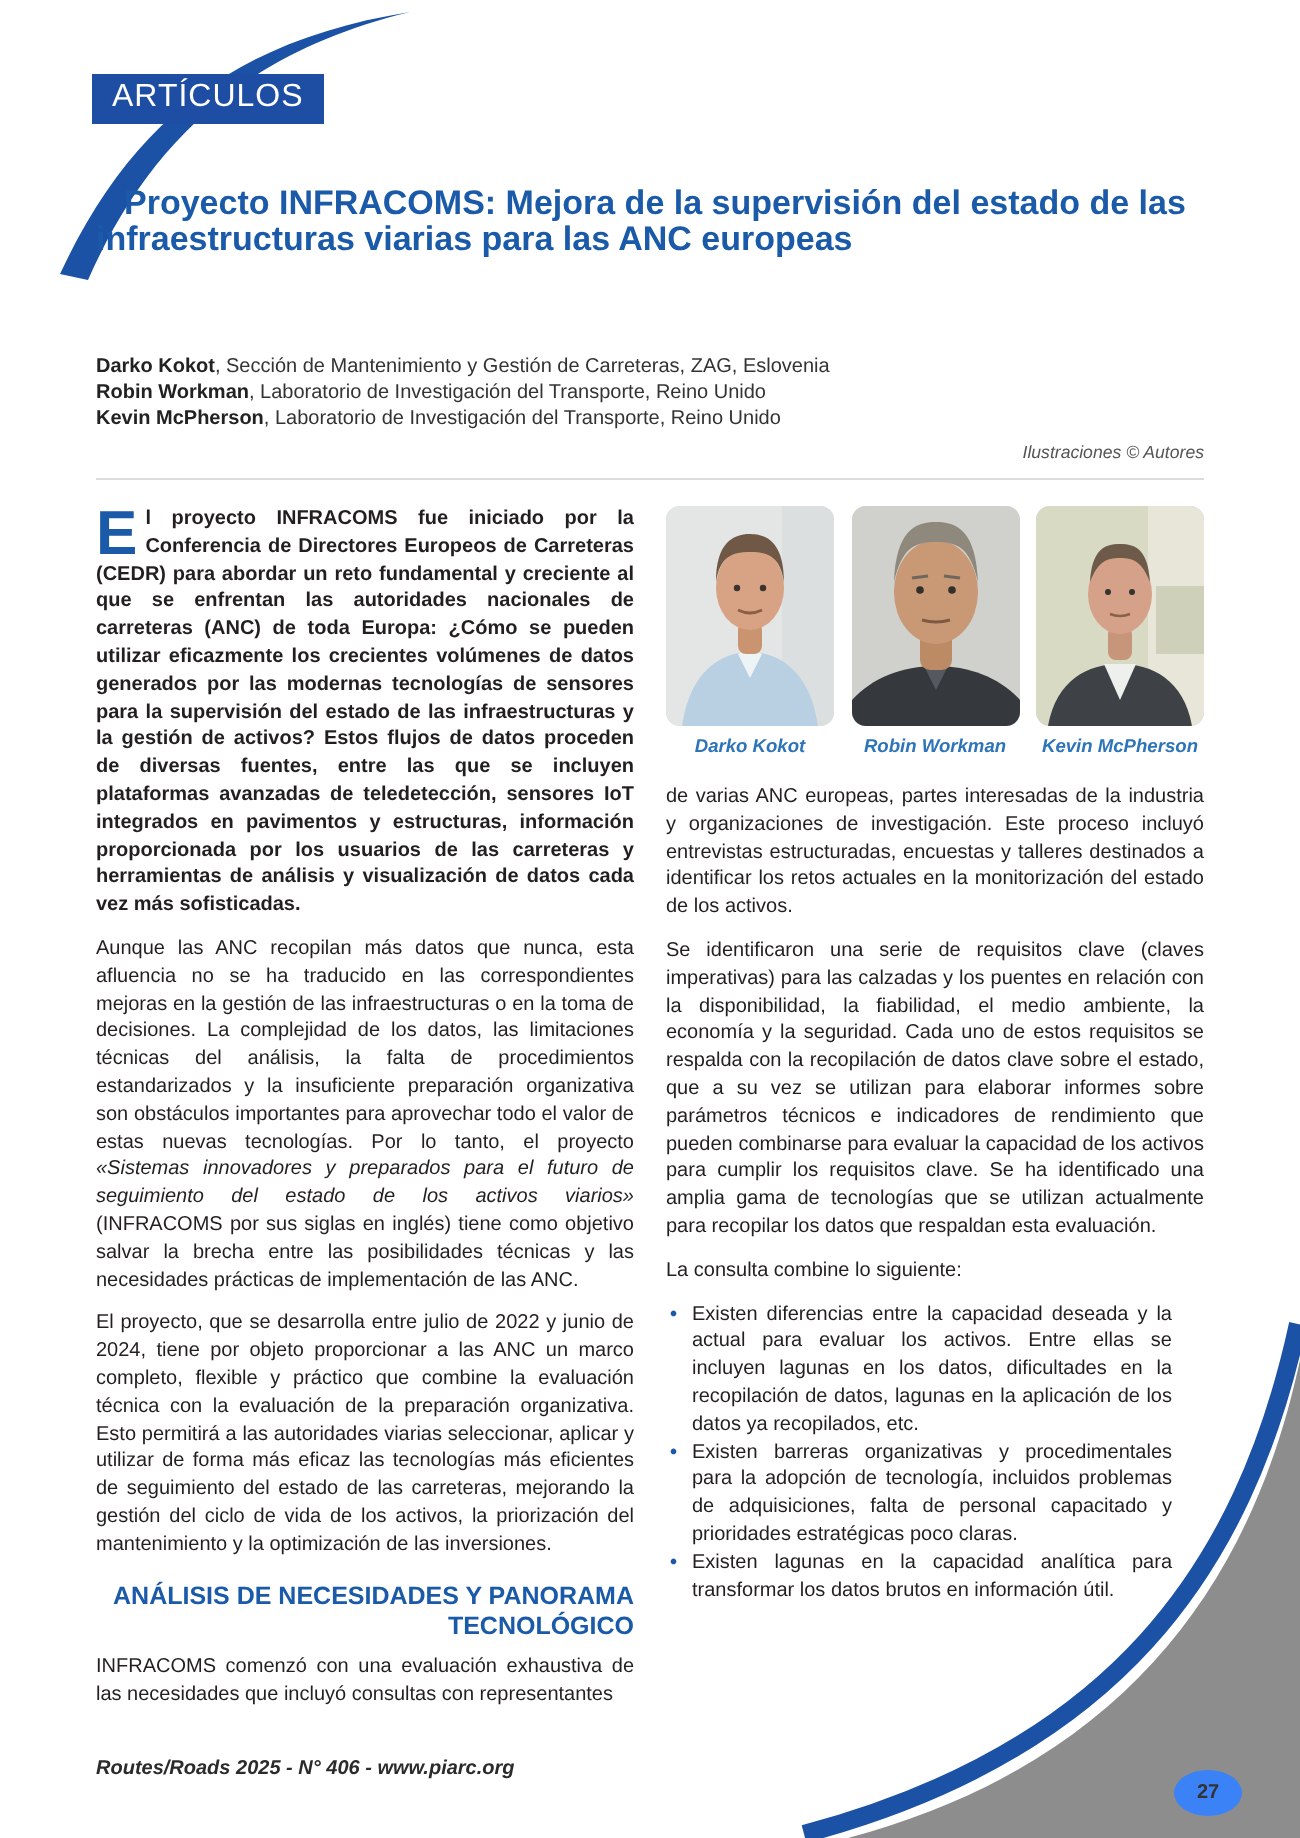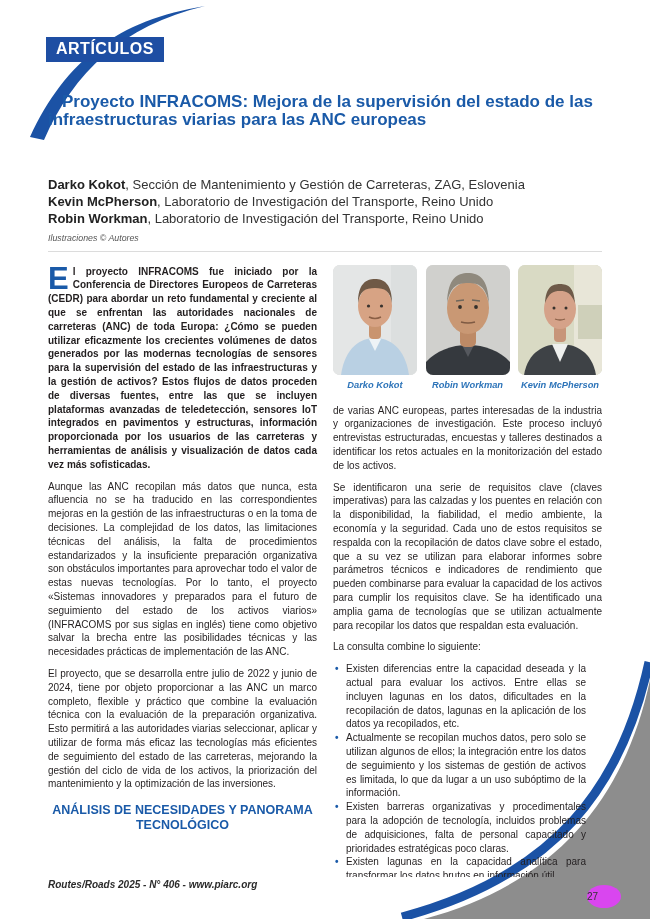--- a/index.html
+++ b/index.html
@@ -12,36 +12,36 @@
     overflow:hidden;
   }
   .page{width:650px;height:919px;position:relative;overflow:hidden;background:#fff;}
 
   
   .deco{position:absolute;inset:0;width:650px;height:919px;pointer-events:none;z-index:0;}
 
   .kicker-box{
     position:absolute;left:46px;top:37px;z-index:2;
     background:#1e4ea3;color:#ffffff;
-    font-weight:bold;font-size:16px;letter-spacing:.5px;
+    font-weight:normal;font-size:16px;letter-spacing:.5px;
     padding:3px 10px 4px 10px;
   }
 
   .content{position:relative;z-index:1;}
 
   .title{
     margin:93px 42px 0 48px;
     width:560px;height:70px;overflow:hidden;
     color:#1a5aa8;font-weight:bold;
     font-size:17px;line-height:1.07;
     text-indent:14px;
   }
-  .authors{margin:14px 48px 0 48px;font-size:13px;line-height:1.3;color:#333;}
+  .authors{margin:14px 48px 0 48px;font-size:10px;line-height:1.3;color:#333;}
   .author-line .author-name{font-weight:bold;color:#222;}
-  .credit{margin:5px 48px 0 48px;font-size:8.8px;font-style:italic;color:#555;}
+  .credit{margin:5px 48px 0 48px;font-size:8.8px;font-style:italic;color:#555;text-align:right;}
   .separator{margin:8px 48px 0 48px;border-top:1px solid #dcdcdc;height:0;}
 
   .columns{
     display:flex;gap:16px;
     margin:13px 48px 0 48px;
     height:612px;overflow:hidden;
   }
   .col{flex:1 1 0;min-width:0;}
 
   .col p{
@@ -49,27 +49,27 @@
     font-size:10px;line-height:1.38;
     text-align:justify;color:#231f20;
   }
   p.intro{font-weight:bold;}
   .dropcap{
     float:left;
     color:#1a5aa8;font-weight:bold;
     font-size:31px;line-height:25px;
     margin:1px 4px 0 0;
   }
-  .italic{}
+  .italic{font-style:italic;}
 
   .section-heading{
     margin:12px 0 7px 0;
     color:#1a5aa8;font-weight:bold;
     font-size:12.5px;line-height:1.15;
-    text-align:center;
+    text-align:right;
   }
 
   
   .photo-row{display:flex;justify-content:space-between;margin:0 0 14px 0;}
   .photo{margin:0;width:84px;}
   .photo-img{
     width:84px;height:110px;border-radius:7px;overflow:hidden;
     background:#d8d8d6;
   }
   .photo-img svg{display:block;}
@@ -94,23 +94,23 @@
     color:#1a5aa8;font-weight:bold;
   }
 
   .footer-line{
     position:absolute;left:48px;bottom:29px;z-index:2;
     font-size:10px;font-weight:bold;font-style:italic;color:#2b2b2b;
   }
   .page-badge{
     position:absolute;right:29px;bottom:11px;z-index:2;
     width:34px;height:23px;border-radius:50%;
-    background:#d946ef;
-    display:flex;align-items:center;
-    font-size:10px;font-weight:normal;color:#333;
+    background:#3b82f6;
+    display:flex;align-items:center;justify-content:center;
+    font-size:10px;font-weight:bold;color:#333;
   }
 </style>
 </head>
 <body>
 
 <div class="page">
 
   <svg class="deco" viewBox="0 0 650 919" aria-hidden="true">
 
     <path d="M205 6 C118 20 66 60 30 137 L44 140 C74 72 122 26 205 6 Z" fill="#1b52a5"></path>
@@ -126,42 +126,43 @@
 
   <div class="content">
 
     <h1 class="title">Proyecto INFRACOMS: Mejora de la supervisión del estado de las infraestructuras viarias para las ANC europeas</h1>
 
     <div class="authors">
       <div class="author-line">
         <span class="author-name">Darko Kokot</span><span>, Sección de Mantenimiento y Gestión de Carreteras, ZAG, Eslovenia</span>
       </div>
       <div class="author-line">
+        <span class="author-name">Robin Workman</span><span>, Laboratorio de Investigación del Transporte, Reino Unido</span>
+      </div>
+      <div class="author-line">
         <span class="author-name">Kevin McPherson</span><span>, Laboratorio de Investigación del Transporte, Reino Unido</span>
-      </div>
-      <div class="author-line">
-        <span class="author-name">Robin Workman</span><span>, Laboratorio de Investigación del Transporte, Reino Unido</span>
       </div>
     </div>
 
     <div class="credit">Ilustraciones © Autores</div>
 
     <div class="separator"></div>
 
     <div class="columns">
 
       <div class="col">
         <p class="intro"><span class="dropcap">E</span><span>l proyecto INFRACOMS fue iniciado por la Conferencia de Directores Europeos de Carreteras (CEDR) para abordar un reto fundamental y creciente al que se enfrentan las autoridades nacionales de carreteras (ANC) de toda Europa: ¿Cómo se pueden utilizar eficazmente los crecientes volúmenes de datos generados por las modernas tecnologías de sensores para la supervisión del estado de las infraestructuras y la gestión de activos? Estos flujos de datos proceden de diversas fuentes, entre las que se incluyen plataformas avanzadas de teledetección, sensores IoT integrados en pavimentos y estructuras, información proporcionada por los usuarios de las carreteras y herramientas de análisis y visualización de datos cada vez más sofisticadas.</span></p>
 
         <p><span>Aunque las ANC recopilan más datos que nunca, esta afluencia no se ha traducido en las correspondientes mejoras en la gestión de las infraestructuras o en la toma de decisiones. La complejidad de los datos, las limitaciones técnicas del análisis, la falta de procedimientos estandarizados y la insuficiente preparación organizativa son obstáculos importantes para aprovechar todo el valor de estas nuevas tecnologías. Por lo tanto, el proyecto </span><span class="italic">«Sistemas innovadores y preparados para el futuro de seguimiento del estado de los activos viarios»</span><span> (INFRACOMS por sus siglas en inglés) tiene como objetivo salvar la brecha entre las posibilidades técnicas y las necesidades prácticas de implementación de las ANC.</span></p>
 
         <p>El proyecto, que se desarrolla entre julio de 2022 y junio de 2024, tiene por objeto proporcionar a las ANC un marco completo, flexible y práctico que combine la evaluación técnica con la evaluación de la preparación organizativa. Esto permitirá a las autoridades viarias seleccionar, aplicar y utilizar de forma más eficaz las tecnologías más eficientes de seguimiento del estado de las carreteras, mejorando la gestión del ciclo de vida de los activos, la priorización del mantenimiento y la optimización de las inversiones.</p>
 
         <h2 class="section-heading">ANÁLISIS DE NECESIDADES Y PANORAMA TECNOLÓGICO</h2>
 
+        <p>INFRACOMS comenzó con una evaluación exhaustiva de las necesidades que incluyó consultas con representantes</p>
       </div>
 
       <div class="col">
 
         <div class="photo-row">
 
           <figure class="photo">
             <div class="photo-img">
               <svg width="84" height="110" viewBox="0 0 84 110" aria-hidden="true">
                 <rect width="84" height="110" fill="#e4e6e6"></rect>
@@ -218,21 +219,20 @@
           </figure>
 
         </div>
 
         <p>de varias ANC europeas, partes interesadas de la industria y organizaciones de investigación. Este proceso incluyó entrevistas estructuradas, encuestas y talleres destinados a identificar los retos actuales en la monitorización del estado de los activos.</p>
         <p>Se identificaron una serie de requisitos clave (claves imperativas) para las calzadas y los puentes en relación con la disponibilidad, la fiabilidad, el medio ambiente, la economía y la seguridad. Cada uno de estos requisitos se respalda con la recopilación de datos clave sobre el estado, que a su vez se utilizan para elaborar informes sobre parámetros técnicos e indicadores de rendimiento que pueden combinarse para evaluar la capacidad de los activos para cumplir los requisitos clave. Se ha identificado una amplia gama de tecnologías que se utilizan actualmente para recopilar los datos que respaldan esta evaluación.</p>
         <p>La consulta combine lo siguiente:</p>
 
         <ul class="bullets">
           <li>Existen diferencias entre la capacidad deseada y la actual para evaluar los activos. Entre ellas se incluyen lagunas en los datos, dificultades en la recopilación de datos, lagunas en la aplicación de los datos ya recopilados, etc.</li>
-          <li>Actualmente se recopilan muchos datos, pero solo se utilizan algunos de ellos; la integración entre los datos de seguimiento y los sistemas de gestión de activos es limitada, lo que da lugar a un uso subóptimo de la información.</li>
           <li>Existen barreras organizativas y procedimentales para la adopción de tecnología, incluidos problemas de adquisiciones, falta de personal capacitado y prioridades estratégicas poco claras.</li>
           <li>Existen lagunas en la capacidad analítica para transformar los datos brutos en información útil.</li>
         </ul>
 
       </div>
     </div>
   </div>
 
   <div class="footer-line">Routes/Roads 2025 - N° 406 - www.piarc.org</div>
 

